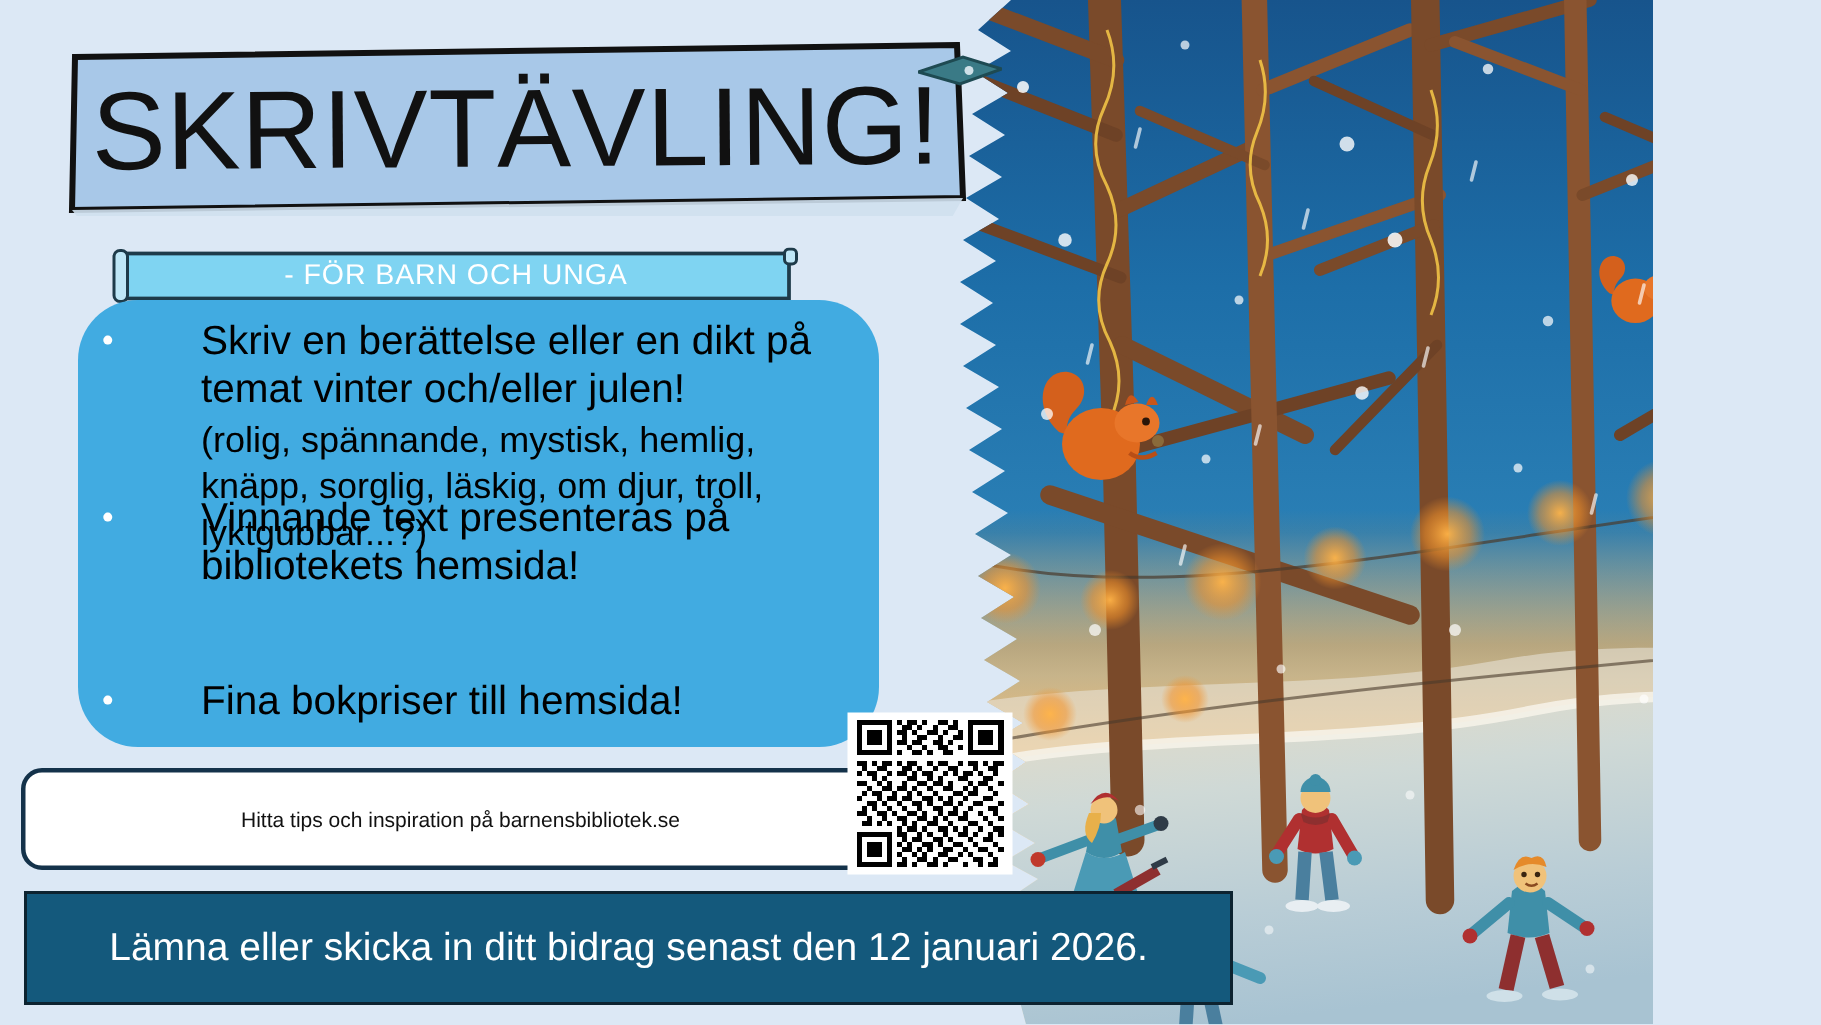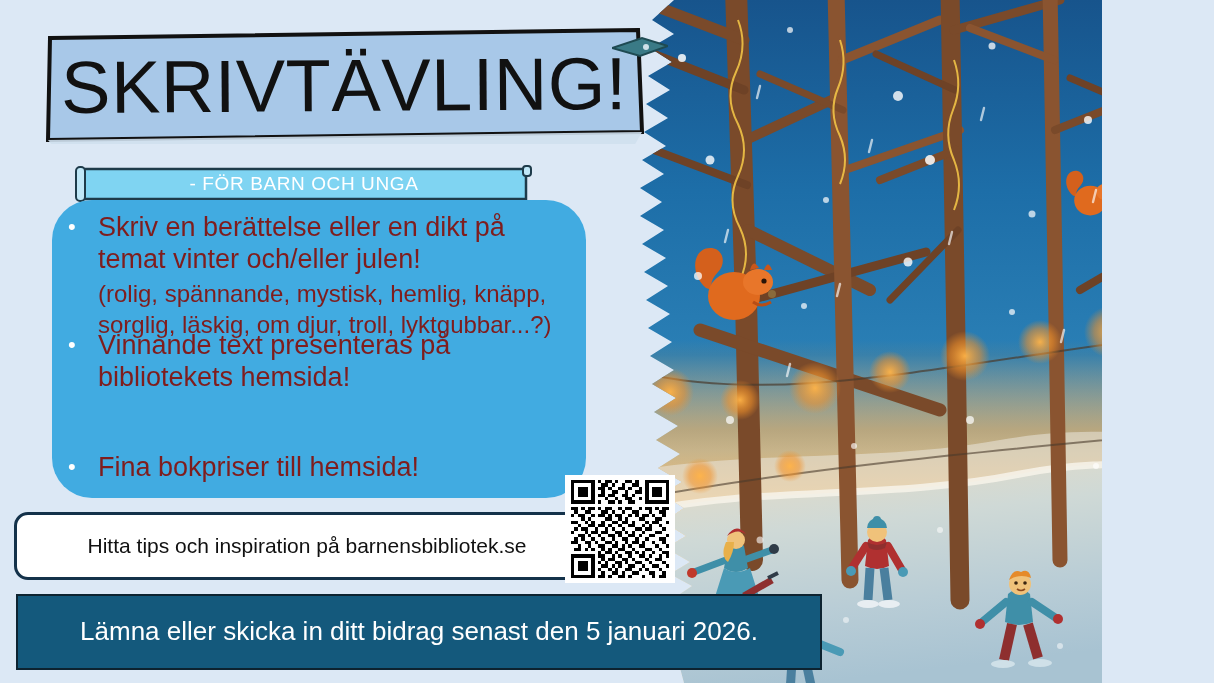--- a/index.html
+++ b/index.html
@@ -43,35 +43,35 @@
   .blue-box{
     position:absolute;left:52px;top:200px;width:534px;height:298px;
     background:#41abe1;border-radius:40px;
   }
   .bullets{position:absolute;left:0;top:0;width:534px;height:298px;}
   .bullet{position:absolute;display:flex;align-items:flex-start;}
   .dot{
     color:#ffffff;font-size:22px;line-height:1;
     width:30px;flex:0 0 30px;text-align:left;padding-top:4px;
   }
-  .btext{color:#7f1d1d;}
+  .btext{color:#000000;margin-left:36px;}
   .b-main{font-size:27px;line-height:1.18;}
   .b-sub{font-size:24px;line-height:1.30;margin-top:2px;}
 
   .bullet-1{left:16px;top:12px;width:510px;}
   .bullet-2{left:16px;top:130px;width:510px;}
   .bullet-3{left:16px;top:252px;width:510px;}
 
   
   .white-box{
     position:absolute;left:14px;top:512px;width:580px;height:62px;
     background:#ffffff;border:3px solid #14324a;border-radius:14px;
     display:flex;align-items:center;justify-content:center;
   }
-  .white-box span{font-size:21px;color:#111;white-space:nowrap;}
+  .white-box span{font-size:14px;color:#111;white-space:nowrap;}
 
   
   .qr{position:absolute;left:565px;top:475px;width:110px;height:108px;background:#fff;padding:5px;box-sizing:border-box;}
   .qr svg{display:block;width:100%;height:100%;}
 
   
   .bottom-banner{
     position:absolute;left:16px;top:594px;width:806px;height:76px;
     background:#14597c;border:2px solid #0d2330;
     display:flex;flex-direction:column;align-items:center;justify-content:center;
@@ -609,16 +609,16 @@
         <rect x="14" y="28" width="2" height="1"></rect>
           <rect x="17" y="28" width="1" height="1"></rect>
         <rect x="21" y="28" width="1" height="1"></rect>
           <rect x="24" y="28" width="1" height="1"></rect>
         <rect x="26" y="28" width="2" height="1"></rect>
       </g>
     </svg>
   </div>
 
   <div class="bottom-banner">
-    <div class="bb-line1">Lämna eller skicka in ditt bidrag senast den 5 januari 2026.</div>
+    <div class="bb-line1">Lämna eller skicka in ditt bidrag senast den 12 januari 2026.</div>
   </div>
 
 </div>
 
 </body></html>

